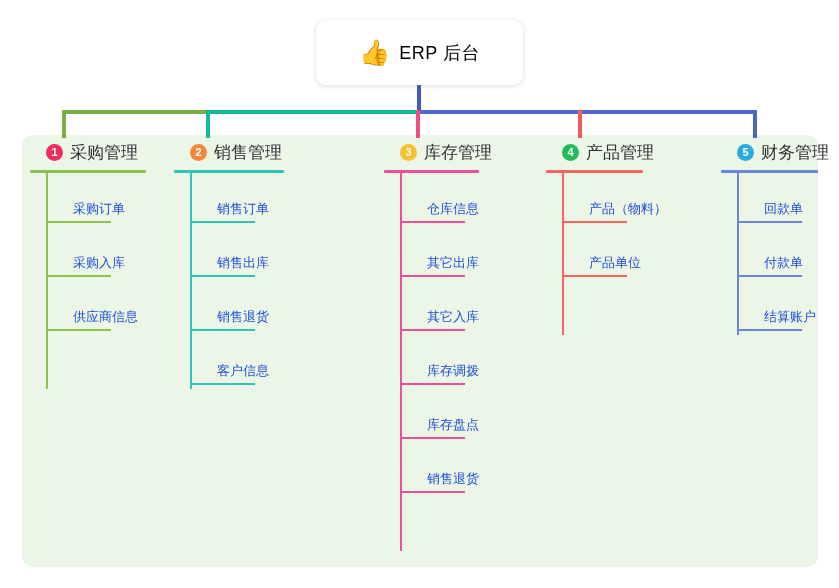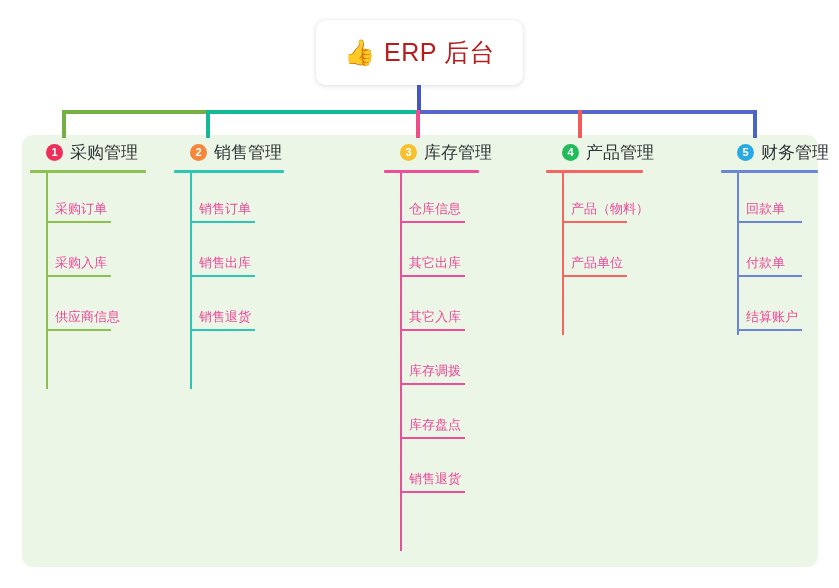--- a/index.html
+++ b/index.html
@@ -17,21 +17,21 @@
     left: 316px; top: 20px;
     width: 207px; height: 65px;
     background: #ffffff;
     border-radius: 9px;
     box-shadow: 0 1px 5px rgba(0,0,0,0.13), 0 0 1px rgba(0,0,0,0.10);
     display: flex; align-items: center; justify-content: center;
     gap: 9px;
   }
   .root-emoji { font-size: 25px; line-height: 1; }
   .root-title {
-    font-size: 25px; color: #b91c1c; letter-spacing: 0.5px;
+    font-size: 18px; color: #000000; letter-spacing: 0.5px;
     white-space: nowrap;
   }
 
   
   .seg { position: absolute; }
   .stem-root {
     left: 417px; top: 85px; width: 4px; height: 28px;
     background: #4355c7;
   }
   
@@ -70,22 +70,22 @@
   .col-title { font-size: 17px; color: #2f3338; white-space: nowrap; }
   .col-rule {
     margin-top: 6px; height: 3px; border-radius: 1px;
   }
 
   
   .leaves { position: relative; margin-top: 0px; }
   .spine { position: absolute; left: 16px; top: 0; width: 2px; }
   .leaf { position: relative; height: 54px; }
   .leaf-label {
-    position: absolute; left: 25px; bottom: 9px;
-    font-size: 13px; color: #ec4899; white-space: nowrap;
+    position: absolute; left: 43px; bottom: 9px;
+    font-size: 13px; color: #1d4ed8; white-space: nowrap;
   }
   .leaf-rule {
     position: absolute; left: 16px; bottom: 4px;
     height: 2px; width: 65px;
   }
 </style>
 </head>
 <body>
 
 <div id="stage">
@@ -143,20 +143,24 @@
             <div class="leaf-rule" style="background: rgb(46, 196, 182);"></div>
           </div>
           <div class="leaf">
             <span class="leaf-label">销售出库</span>
             <div class="leaf-rule" style="background: rgb(46, 196, 182);"></div>
           </div>
           <div class="leaf">
             <span class="leaf-label">销售退货</span>
             <div class="leaf-rule" style="background: rgb(46, 196, 182);"></div>
           </div>
+          <div class="leaf">
+            <span class="leaf-label">客户信息</span>
+            <div class="leaf-rule" style="background: rgb(46, 196, 182);"></div>
+          </div>
         </div>
       </div>
       <div class="col" style="left: 384px;">
         <div class="col-head">
           <span class="badge" style="background: rgb(247, 192, 46);">3</span>
           <span class="col-title">库存管理</span>
         </div>
         <div class="col-rule" style="width: 95px; background: rgb(236, 78, 154);"></div>
         <div class="leaves">
           <div class="spine" style="background: rgb(236, 78, 154); height: 378px;"></div>

